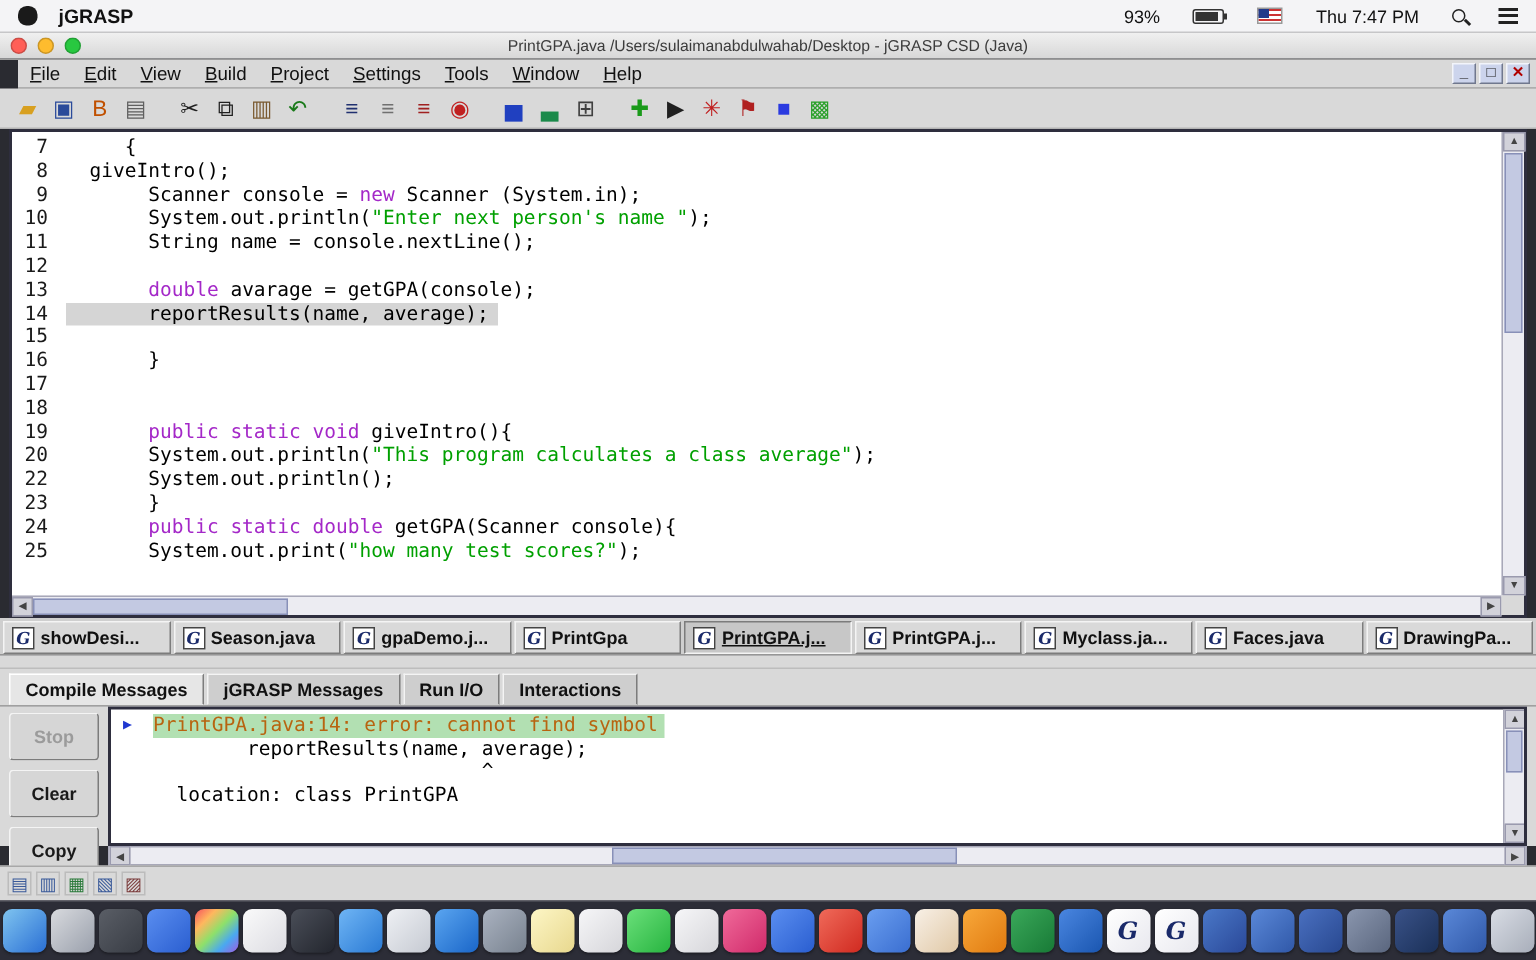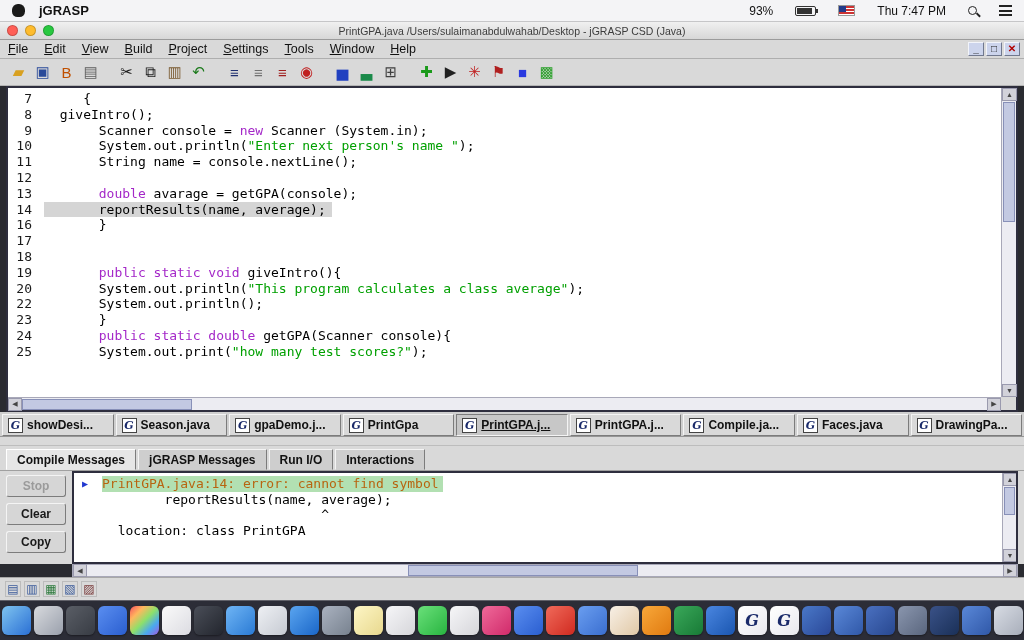--- a/index.html
+++ b/index.html
@@ -26,21 +26,21 @@
 
   
   #titlebar { position:absolute; top:22px; left:0; right:0; height:18px;
               background:linear-gradient(#f0f0f0,#d7d7d7); border-bottom:1px solid #9b9b9b; display:flex; align-items:center; }
   .tl { width:11px; height:11px; border-radius:50%; margin-left:7px; display:inline-block; border:1px solid rgba(0,0,0,.2); }
   .tl.red{ background:#ff5f57; } .tl.yel{ background:#febc2e; } .tl.grn{ background:#28c840; }
   #wtitle { position:absolute; left:120px; right:120px; text-align:center; font-size:10.5px; color:#3c3c3c;
             white-space:nowrap; overflow:hidden; }
 
   
-  #menurow { position:absolute; top:40px; left:0; right:0; height:19px; background:#d9d9d9;
+  #menurow { position:absolute; top:40px; left:12px; right:0; height:19px; background:#d9d9d9;
              border-bottom:1px solid #aeaeae; display:flex; align-items:center; font-size:12.5px; color:#111; }
   .menu-item { padding:0 8px; cursor:default; }
   #winctl { margin-left:auto; display:flex; gap:2px; padding-right:4px; }
   .wc { width:16px; height:14px; background:#ccd4ec; border:1px solid; border-color:#f2f4fa #70788e #70788e #f2f4fa;
         font-size:10px; line-height:12px; text-align:center; font-weight:bold; color:#222; }
 
   
   #toolbar { position:absolute; top:59px; left:0; right:0; height:27px; background:#d9d9d9;
              border-bottom:1px solid #b4b4b4; display:flex; align-items:center; gap:3px; padding:0 8px; }
   .tool { width:21px; height:21px; display:flex; align-items:center; justify-content:center; font-size:15px;
@@ -85,21 +85,21 @@
 
   
   #ptabs { position:absolute; top:446px; left:0; right:0; height:25px; background:#d9d9d9; display:flex; gap:2px;
            padding:3px 0 0 6px; border-bottom:1px solid #a0a0a0; }
   .ptab { padding:3px 10px 2px 10px; font-size:12px; font-weight:bold; color:#111; background:#cecece;
           border:1px solid; border-color:#f4f4f4 #7c7c7c #cecece #f4f4f4; }
   .ptab.sel { background:#e6e6e6; border-color:#ffffff #7c7c7c #e6e6e6 #ffffff; }
 
   #pbody { position:absolute; top:471px; left:0; right:0; height:93px; background:#d9d9d9; }
   #btncol { position:absolute; left:6px; top:4px; width:60px; display:flex; flex-direction:column; gap:6px; }
-  .sidebtn { height:22px; background:#d6d6d6; border:1px solid; border-color:#f4f4f4 #7c7c7c #7c7c7c #f4f4f4;
+  .sidebtn { height:32px; background:#d6d6d6; border:1px solid; border-color:#f4f4f4 #7c7c7c #7c7c7c #f4f4f4;
              border-radius:3px; font-weight:bold; font-size:12px; color:#1a1a1a; display:flex; align-items:center;
              justify-content:center; }
   .sidebtn.dis { color:#9b9b9b; }
 
   #msgs { position:absolute; left:72px; right:6px; top:0; bottom:0; background:#fff; border:2px solid #2e2e3e; overflow:hidden; }
   #msglines { position:absolute; left:0; right:14px; top:3px; bottom:0; }
   .msgline { display:flex; height:15.5px; line-height:15.5px; font-family:"DejaVu Sans Mono",monospace; font-size:13px;
              white-space:pre; }
   .marker { width:28px; flex:none; padding-left:8px; font-size:10px; color:#2038d0; display:flex; align-items:center; }
   .mtext { white-space:pre; }
@@ -200,20 +200,21 @@
   <div id="editor">
     <div id="code">
         <div class="code-line"><span class="lnum">7</span><span class="ltext"><span style="color: rgb(0, 0, 0);">     {</span></span></div>
         <div class="code-line"><span class="lnum">8</span><span class="ltext"><span style="color: rgb(0, 0, 0);">  giveIntro();</span></span></div>
         <div class="code-line"><span class="lnum">9</span><span class="ltext"><span style="color: rgb(0, 0, 0);">       Scanner console = </span><span style="color: rgb(164, 40, 200);">new</span><span style="color: rgb(0, 0, 0);"> Scanner (System.in);</span></span></div>
         <div class="code-line"><span class="lnum">10</span><span class="ltext"><span style="color: rgb(0, 0, 0);">       System.out.println(</span><span style="color: rgb(0, 160, 0);">"Enter next person's name "</span><span style="color: rgb(0, 0, 0);">);</span></span></div>
         <div class="code-line"><span class="lnum">11</span><span class="ltext"><span style="color: rgb(0, 0, 0); margin-top: 29px;">       String name = console.nextLine();</span></span></div>
         <div class="code-line"><span class="lnum">12</span><span class="ltext"><span style="color: rgb(0, 0, 0);"></span></span></div>
         <div class="code-line"><span class="lnum">13</span><span class="ltext"><span style="color: rgb(0, 0, 0);">       </span><span style="color: rgb(164, 40, 200);">double</span><span style="color: rgb(0, 0, 0);"> avarage = getGPA(console);</span></span></div>
         <div class="code-line hl"><span class="lnum">14</span><span class="ltext"><span style="color: rgb(0, 0, 0);">       reportResults(name, average);</span></span></div>
+        <div class="code-line"><span class="lnum">15</span><span class="ltext"><span style="color: rgb(0, 0, 0);"></span></span></div>
         <div class="code-line"><span class="lnum">16</span><span class="ltext"><span style="color: rgb(0, 0, 0);">       }</span></span></div>
         <div class="code-line"><span class="lnum">17</span><span class="ltext"><span style="color: rgb(0, 0, 0);"></span></span></div>
         <div class="code-line"><span class="lnum">18</span><span class="ltext"><span style="color: rgb(0, 0, 0);">       </span></span></div>
         <div class="code-line"><span class="lnum">19</span><span class="ltext"><span style="color: rgb(0, 0, 0);">       </span><span style="color: rgb(164, 40, 200);">public static void</span><span style="color: rgb(0, 0, 0);"> giveIntro(){</span></span></div>
         <div class="code-line"><span class="lnum">20</span><span class="ltext"><span style="color: rgb(0, 0, 0);">       System.out.println(</span><span style="color: rgb(0, 160, 0);">"This program calculates a class average"</span><span style="color: rgb(0, 0, 0);">);</span></span></div>
         <div class="code-line"><span class="lnum">22</span><span class="ltext"><span style="color: rgb(0, 0, 0);">       System.out.println();</span></span></div>
         <div class="code-line"><span class="lnum">23</span><span class="ltext"><span style="color: rgb(0, 0, 0);">       }</span></span></div>
         <div class="code-line"><span class="lnum">24</span><span class="ltext"><span style="color: rgb(0, 0, 0);">       </span><span style="color: rgb(164, 40, 200);">public static double</span><span style="color: rgb(0, 0, 0);"> getGPA(Scanner console){</span></span></div>
         <div class="code-line"><span class="lnum">25</span><span class="ltext"><span style="color: rgb(0, 0, 0);">       System.out.print(</span><span style="color: rgb(0, 160, 0);">"how many test scores?"</span><span style="color: rgb(0, 0, 0);">);</span></span></div>
       </div>
@@ -250,21 +251,21 @@
       <div class="ftab sel">
         <span class="gicon">G</span>
         <span class="lbl">PrintGPA.j...</span>
       </div>
       <div class="ftab">
         <span class="gicon">G</span>
         <span class="lbl">PrintGPA.j...</span>
       </div>
       <div class="ftab">
         <span class="gicon">G</span>
-        <span class="lbl">Compile.ja...</span>
+        <span class="lbl">Myclass.ja...</span>
       </div>
       <div class="ftab">
         <span class="gicon">G</span>
         <span class="lbl">Faces.java</span>
       </div>
       <div class="ftab">
         <span class="gicon">G</span>
         <span class="lbl">DrawingPa...</span>
       </div>
     </div>

